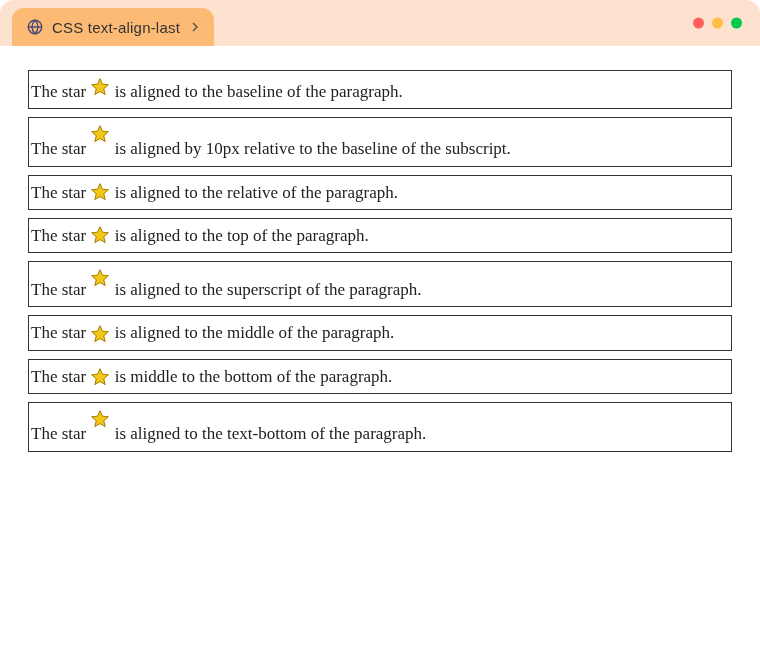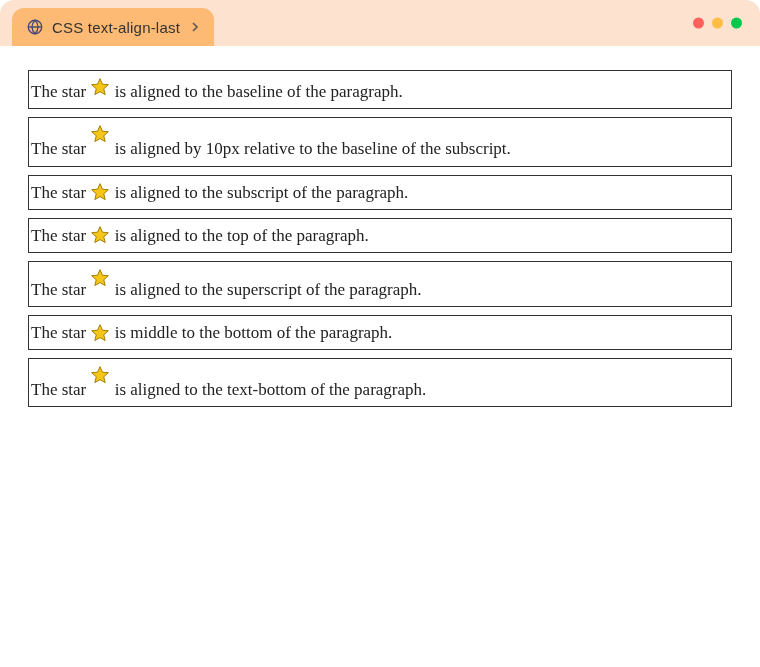--- a/index.html
+++ b/index.html
@@ -144,27 +144,30 @@
   <div class="content" id="content-root">
 
   <div class="example-row va-baseline"><span>The star </span><svg class="star-svg" viewBox="0 0 24 24">
     <polygon points="12,2 14.9,8.6 22,9.3 16.5,14.1 18.2,21.1 12,17.5 5.8,21.1 7.5,14.1 2,9.3 9.1,8.6" fill="#f5c518" stroke="#a47f00" stroke-width="1.2" stroke-linejoin="round"></polygon>
   </svg><span> is aligned to the baseline of the paragraph.</span></div>
       <div class="example-row va-10px"><span>The star </span><svg class="star-svg" viewBox="0 0 24 24">
     <polygon points="12,2 14.9,8.6 22,9.3 16.5,14.1 18.2,21.1 12,17.5 5.8,21.1 7.5,14.1 2,9.3 9.1,8.6" fill="#f5c518" stroke="#a47f00" stroke-width="1.2" stroke-linejoin="round"></polygon>
   </svg><span> is aligned by 10px relative to the baseline of the subscript.</span></div>
       <div class="example-row va-sub"><span>The star </span><svg class="star-svg" viewBox="0 0 24 24">
     <polygon points="12,2 14.9,8.6 22,9.3 16.5,14.1 18.2,21.1 12,17.5 5.8,21.1 7.5,14.1 2,9.3 9.1,8.6" fill="#f5c518" stroke="#a47f00" stroke-width="1.2" stroke-linejoin="round"></polygon>
-  </svg><span> is aligned to the subscript of the paragraph.</span></div>
+  </svg><span> is aligned to the relative of the paragraph.</span></div>
       <div class="example-row va-top"><span>The star </span><svg class="star-svg" viewBox="0 0 24 24">
     <polygon points="12,2 14.9,8.6 22,9.3 16.5,14.1 18.2,21.1 12,17.5 5.8,21.1 7.5,14.1 2,9.3 9.1,8.6" fill="#f5c518" stroke="#a47f00" stroke-width="1.2" stroke-linejoin="round"></polygon>
   </svg><span> is aligned to the top of the paragraph.</span></div>
       <div class="example-row va-super"><span>The star </span><svg class="star-svg" viewBox="0 0 24 24">
     <polygon points="12,2 14.9,8.6 22,9.3 16.5,14.1 18.2,21.1 12,17.5 5.8,21.1 7.5,14.1 2,9.3 9.1,8.6" fill="#f5c518" stroke="#a47f00" stroke-width="1.2" stroke-linejoin="round"></polygon>
   </svg><span> is aligned to the superscript of the paragraph.</span></div>
+      <div class="example-row va-middle"><span>The star </span><svg class="star-svg" viewBox="0 0 24 24">
+    <polygon points="12,2 14.9,8.6 22,9.3 16.5,14.1 18.2,21.1 12,17.5 5.8,21.1 7.5,14.1 2,9.3 9.1,8.6" fill="#f5c518" stroke="#a47f00" stroke-width="1.2" stroke-linejoin="round"></polygon>
+  </svg><span> is aligned to the middle of the paragraph.</span></div>
       <div class="example-row va-bottom"><span>The star </span><svg class="star-svg" viewBox="0 0 24 24">
     <polygon points="12,2 14.9,8.6 22,9.3 16.5,14.1 18.2,21.1 12,17.5 5.8,21.1 7.5,14.1 2,9.3 9.1,8.6" fill="#f5c518" stroke="#a47f00" stroke-width="1.2" stroke-linejoin="round"></polygon>
   </svg><span> is middle to the bottom of the paragraph.</span></div>
       <div class="example-row va-text-bottom"><span>The star </span><svg class="star-svg" viewBox="0 0 24 24">
     <polygon points="12,2 14.9,8.6 22,9.3 16.5,14.1 18.2,21.1 12,17.5 5.8,21.1 7.5,14.1 2,9.3 9.1,8.6" fill="#f5c518" stroke="#a47f00" stroke-width="1.2" stroke-linejoin="round"></polygon>
   </svg><span> is aligned to the text-bottom of the paragraph.</span></div>
     </div>
 
 </div>
 

